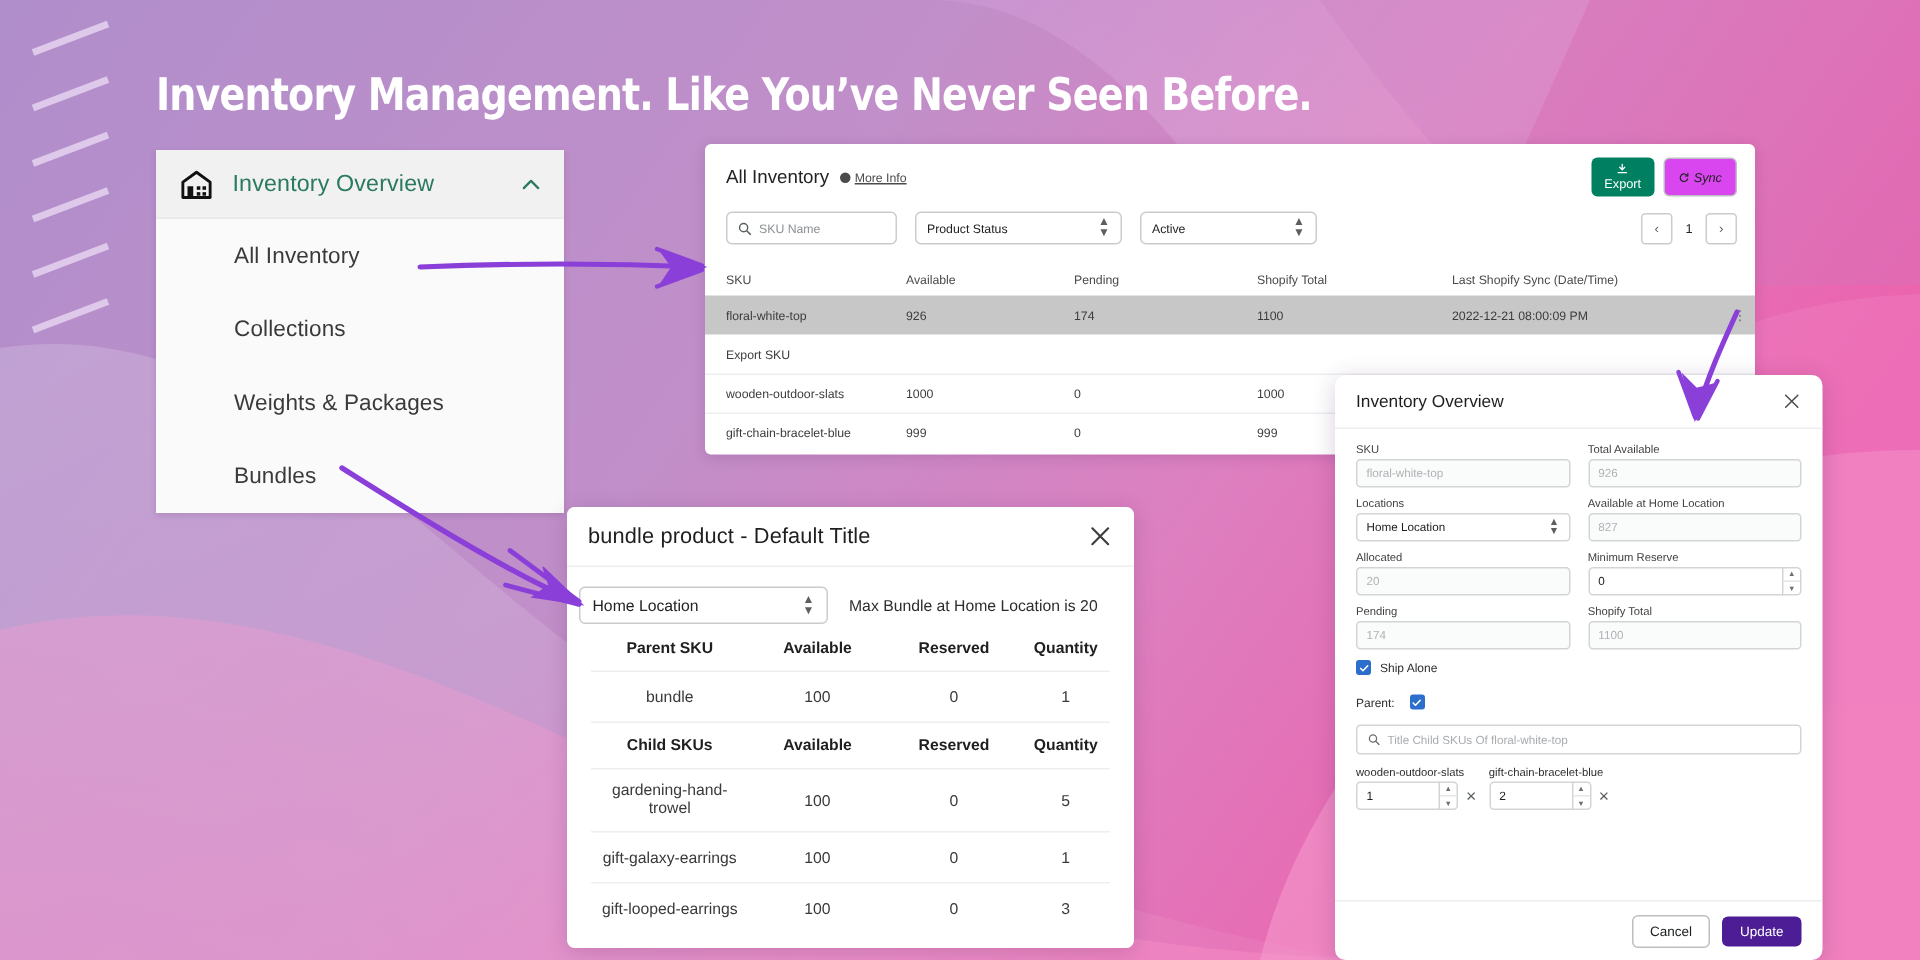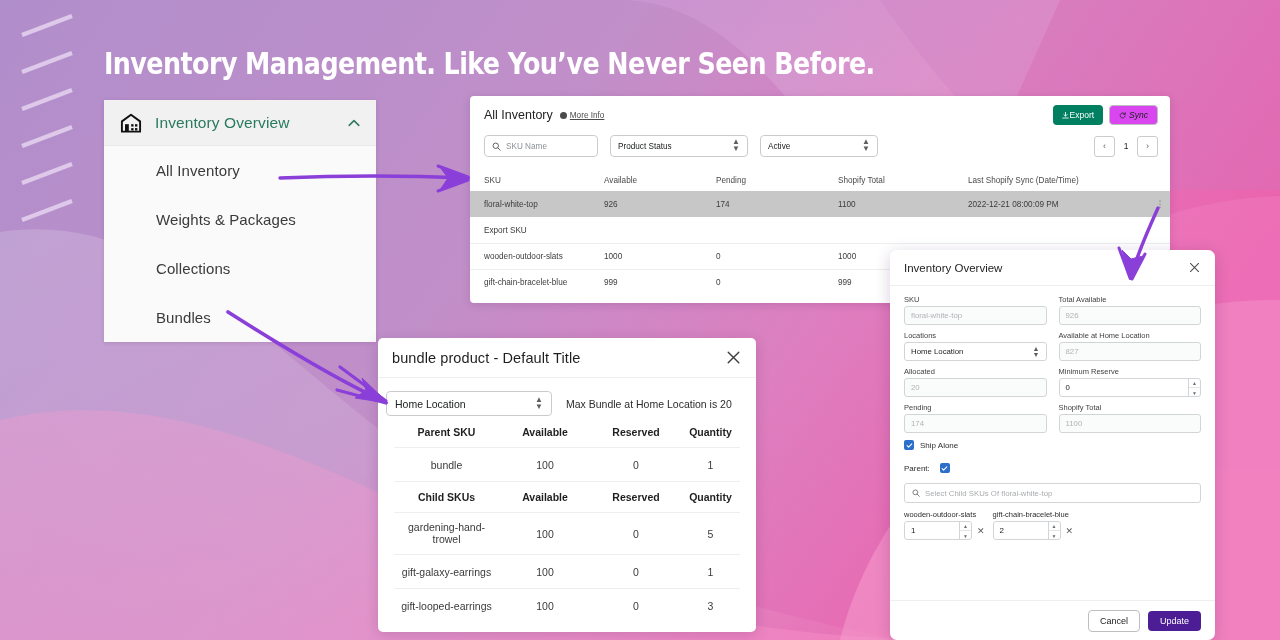--- a/index.html
+++ b/index.html
@@ -62,20 +62,21 @@
   #inv-top { display:flex; align-items:center; padding: 9px 12px 0 14px; }
   #inv-title { font-size:12.5px; color:#232323; }
   .moreinfo { display:inline-flex; align-items:center; gap:3px; margin-left:7px; font-size:8.2px; color:#4b4b4b; }
   .moreinfo .lbl { text-decoration:underline; }
   .mi-dot { width:7px; height:7px; border-radius:50%; background:#4b4b4b; display:inline-block; }
   #inv-actions { margin-left:auto; display:flex; gap:6px; }
   .btn-export {
     background:#008060; color:#fff; font-size:8.5px;
     padding: 4px 9px; border-radius:4px; display:flex; align-items:center; gap:1px;
     white-space:nowrap;
+    flex-direction:column;
   }
   .btn-sync {
     background:#d946ef; color:#202223; font-size:8.5px; border:1px solid #bcbec1;
     padding: 4px 9px; border-radius:4px; display:flex; align-items:center; gap:3px;
     white-space:nowrap;
     font-style:italic;
   }
   #inv-filters { display:flex; align-items:center; gap:12px; padding: 10px 12px 0 14px; }
   .fld {
     height:22px; border:1px solid #c9cccf; border-radius:4px; background:#fff;
@@ -240,24 +241,24 @@
     </svg>
     <span class="shtitle">Inventory Overview</span>
     <svg class="chev" viewBox="0 0 16 16">
       <path d="M3.2 10.4 L8 5.6 L12.8 10.4" fill="none" stroke="#2a7a5e" stroke-width="1.5" stroke-linecap="round" stroke-linejoin="round"></path>
     </svg>
   </div>
   <div class="side-item">
     <span>All Inventory</span>
   </div>
   <div class="side-item">
+    <span>Collections</span>
+  </div>
+  <div class="side-item">
     <span>Weights &amp; Packages</span>
-  </div>
-  <div class="side-item">
-    <span>Collections</span>
   </div>
   <div class="side-item">
     <span>Bundles</span>
   </div>
 </div>
 
 <div id="inv">
   <div id="inv-top">
     <span id="inv-title">All Inventory</span>
     <span class="moreinfo">
@@ -491,21 +492,21 @@
             <path d="M1.6 5.2 L3.8 7.4 L8.3 2.6" stroke="#fff" stroke-width="1.5" fill="none" stroke-linecap="round" stroke-linejoin="round"></path>
           </svg>
       </span>
     </div>
 
     <div id="childsearch">
       <svg width="8" height="8" viewBox="0 0 12 12">
         <circle cx="5" cy="5" r="3.6" fill="none" stroke="#6b6e71" stroke-width="1.3"></circle>
         <line x1="7.7" y1="7.7" x2="11" y2="11" stroke="#6b6e71" stroke-width="1.3" stroke-linecap="round"></line>
       </svg>
-      <span>Select Child SKUs Of floral-white-top</span>
+      <span>Title Child SKUs Of floral-white-top</span>
     </div>
 
     <div id="chips">
       <div class="chip">
         <div class="cname">wooden-outdoor-slats</div>
         <div class="crow">
           <div class="cnum">
             <span>1</span>
             <span class="step">
                 <i>▲</i>

